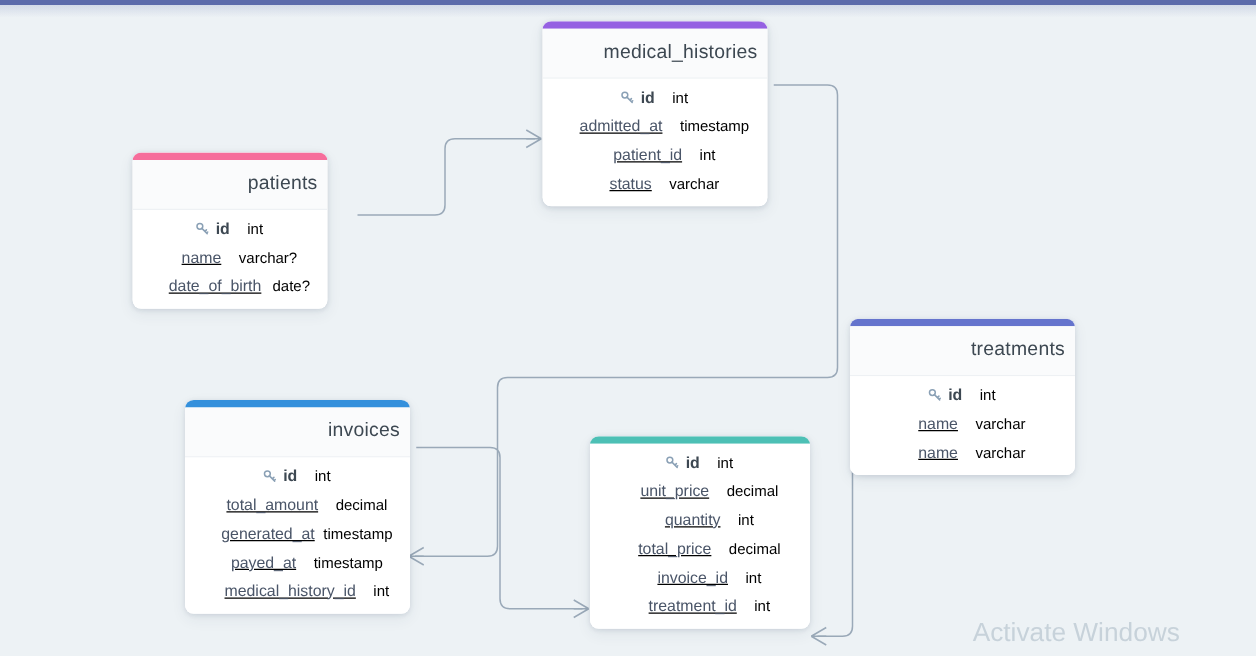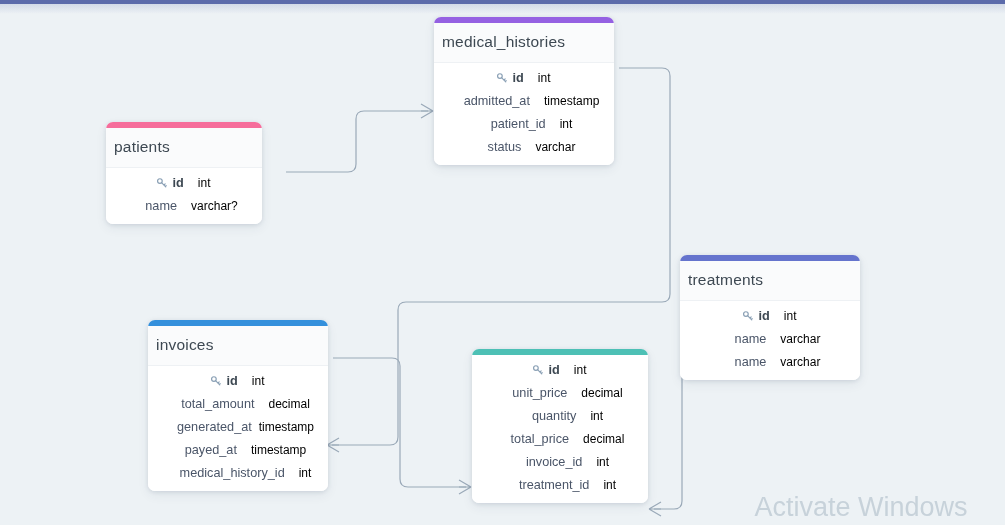--- a/index.html
+++ b/index.html
@@ -64,21 +64,21 @@
     overflow: hidden;
     box-sizing: border-box;
   }
   .accent-bar {
     height: 6px;
     width: 100%;
   }
   .table-title {
     font-size: 15.5px;
     color: #3d4852;
-    text-align: left;
+    text-align: right;
     padding: 10px 8px 11px 8px;
     background: #fafbfc;
     letter-spacing: .2px;
     border-bottom: 1px solid #eef1f4;
   }
   .cols {
     padding: 3px 0 7px 0;
     background: #fff;
   }
   .col-row {
@@ -98,20 +98,21 @@
   .col-name {
     color: #4a5568;
     white-space: nowrap;
   }
   .col-row.pk .col-name {
     font-weight: bold;
     color: #3d4852;
   }
   .col-row:not(.pk) .col-left {
     padding-left: 17px;
+    text-decoration: underline;
   }
   .col-type {
     color: #000000;
     white-space: nowrap;
     font-size: 12px;
     padding-left: 14px;
   }
   .key-icon {
     width: 12px;
     height: 12px;
@@ -124,21 +125,21 @@
     position: absolute;
     right: 14px;
     bottom: -16px;
     text-align: center;
     width: 260px;
     color: #ccd6dd;
     pointer-events: none;
     user-select: none;
   }
   .watermark .wm-title {
-    font-size: 27px;
+    font-size: 21px;
     line-height: 28px;
     color: #c7d2da;
     white-space: nowrap;
   }
   .watermark .wm-sub {
     font-size: 13px;
     line-height: 20px;
     color: #ccd6dd;
     white-space: nowrap;
   }
@@ -220,20 +221,26 @@
               <span class="col-name">id</span>
             </div>
             <span class="col-type">int</span>
           </div>
           <div class="col-row">
             <div class="col-left">
               <span class="col-name">name</span>
             </div>
             <span class="col-type">varchar?</span>
           </div>
+          <div class="col-row">
+            <div class="col-left">
+              <span class="col-name">date_of_birth</span>
+            </div>
+            <span class="col-type">date?</span>
+          </div>
         </div>
       </div>
       <div class="table-card" style="left: 680px; top: 255px; width: 180px;">
         <div class="accent-bar" style="background: rgb(101, 116, 205);"></div>
         <div class="table-title">treatments</div>
         <div class="cols">
           <div class="col-row pk">
             <div class="col-left">
               <span>
                 <svg class="key-icon" viewBox="0 0 16 16" aria-hidden="true">

